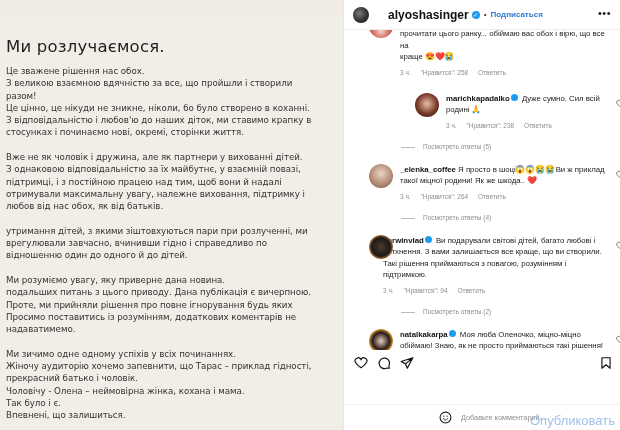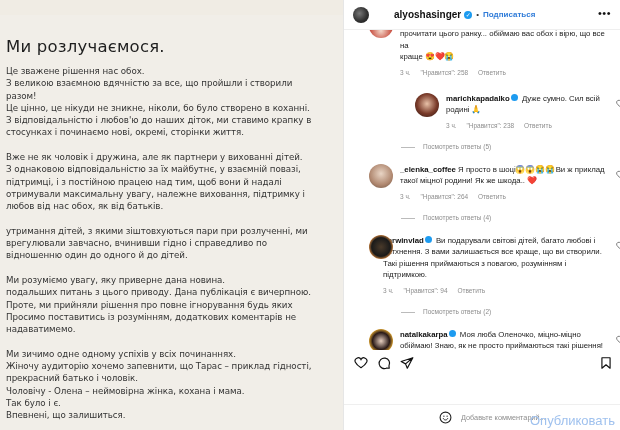--- a/index.html
+++ b/index.html
@@ -13,21 +13,21 @@
     .post-title { font-family: "DejaVu Sans", sans-serif; font-size: 16.5px; font-weight: 400; color: #1f1f1f; letter-spacing: 0.2px; margin-bottom: 9px; }
     .para { font-family: "DejaVu Sans", sans-serif; font-size: 8.7px; line-height: 12.3px; color: #333; margin-bottom: 12.3px; letter-spacing: -0.05px; }
     .para .line { display: block; white-space: nowrap; }
 
     .right-panel {
       position: absolute; left: 343px; top: 0; width: 277px; height: 430px;
       background: #ffffff; border-left: 1px solid #e6e6e6;
     }
     .header { position: absolute; left: 0; top: 0; width: 277px; height: 30px; display: flex; align-items: center; padding-left: 9px; border-bottom: 1px solid #efefef; background: #fff; z-index: 2; }
     .avatar { width: 16px; height: 16px; border-radius: 50%; background: radial-gradient(circle at 40% 40%, #777 0%, #333 55%, #111 100%); flex: none; }
-    .header-user { font-size: 10px; font-weight: 700; color: #111; margin-left: 25px; }
+    .header-user { font-size: 12px; font-weight: 700; color: #111; margin-left: 19px; }
     .verified { width: 8px; height: 8px; border-radius: 50%; background: #1d9bf0; margin-left: 3px; display: inline-flex; align-items: center; justify-content: center; color: #fff; font-size: 6px; line-height: 8px; }
     .dot-sep { margin: 0 4px; color: #333; font-size: 8px; }
     .follow { color: #2f7bd8; font-size: 8px; font-weight: 700; }
     .more { position: absolute; right: 10px; top: 7px; font-size: 11px; color: #111; letter-spacing: 0.5px; }
 
     .comments { position: absolute; left: 15px; top: 30px; width: 274px; height: 320px; overflow: hidden; }
     .comment { position: relative; padding-left: 41px; padding-right: 24px; }
     .c-avatar { position: absolute; left: 10px; top: 0; width: 24px; height: 24px; border-radius: 50%; }
     .c-text { font-size: 7.8px; line-height: 11.5px; color: #222; }
     .c-text .uname { font-weight: 700; color: #111; }

